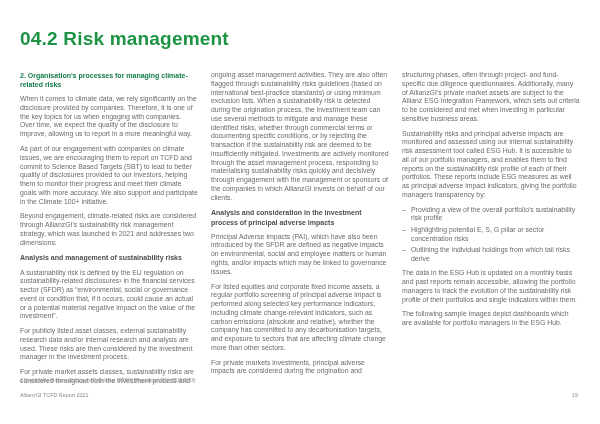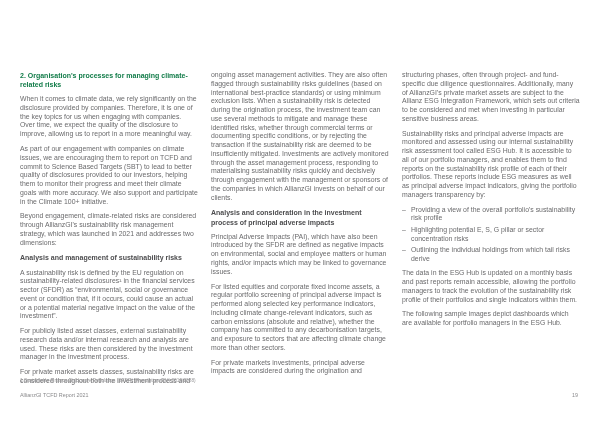--- a/index.html
+++ b/index.html
@@ -49,20 +49,21 @@
   .footer-page{
     position:absolute;right:22px;top:392px;
     font-size:5.4px;color:#8a8a8c;
   }
 </style>
 </head>
 <body>
 
 <div class="page">
 
+  <div class="page-title">04.2 Risk management</div>
 
   <div class="columns">
 
     <div class="col">
       <p class="green-head">2. Organisation's processes for managing climate-related risks</p>
       <p>When it comes to climate data, we rely significantly on the disclosure provided by companies. Therefore, it is one of the key topics for us when engaging with companies. Over time, we expect the quality of the disclosure to improve, allowing us to report in a more meaningful way.</p>
       <p>As part of our engagement with companies on climate issues, we are encouraging them to report on TCFD and commit to Science Based Targets (SBT) to lead to better quality of disclosures provided to our investors, helping them to monitor their progress and meet their climate goals with more accuracy. We also support and participate in the Climate 100+ initiative.</p>
       <p>Beyond engagement, climate-related risks are considered through AllianzGI's sustainability risk management strategy, which was launched in 2021 and addresses two dimensions:</p>
       <p class="sub-head">Analysis and management of sustainability risks</p>
       <p>A sustainability risk is defined by the EU regulation on sustainability-related disclosures¹ in the financial services sector (SFDR) as “environmental, social or governance event or condition that, if it occurs, could cause an actual or a potential material negative impact on the value of the investment”.</p>

